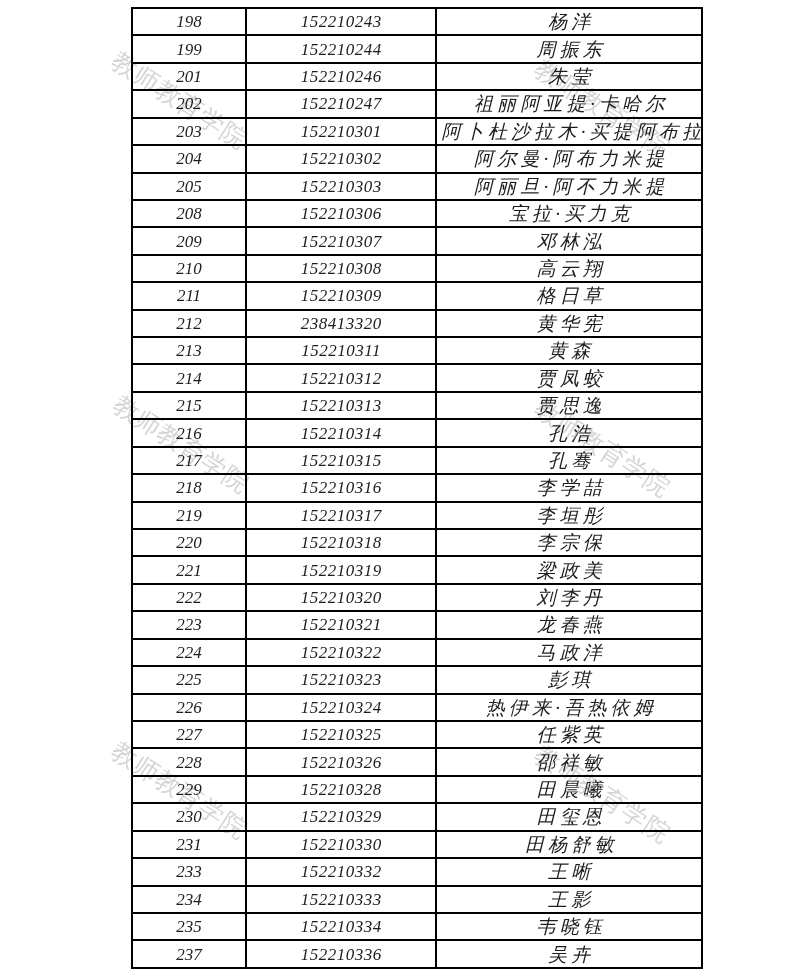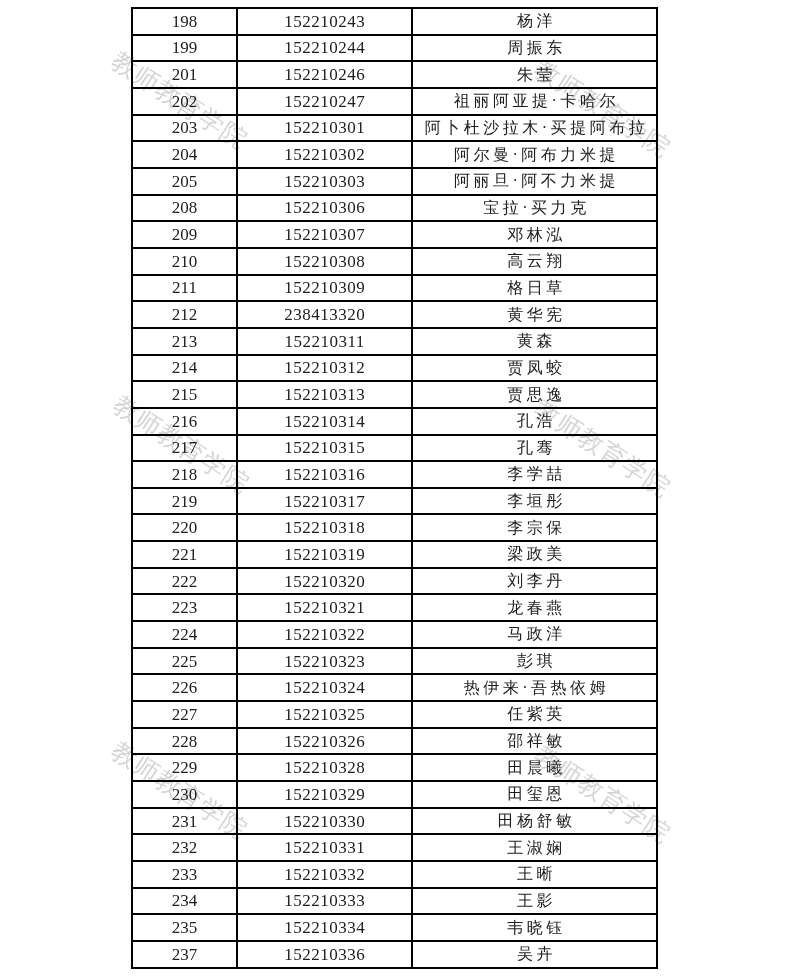--- a/index.html
+++ b/index.html
@@ -29,41 +29,42 @@
     white-space: nowrap;
     color: rgba(148, 152, 157, 0.42);
     transform: rotate(33deg);
     transform-origin: 0 0;
     font-family: "Liberation Serif", "DejaVu Serif", serif;
   }
   table#roster {
     position: absolute;
     left: 131px;
     top: 7px;
-    width: 527px;
+    width: 572px;
     height: 962px;
     border-collapse: collapse;
     table-layout: fixed;
     z-index: 1;
+    font-style: italic;
   }
   #roster td {
     border: 2px solid #000000;
     text-align: center;
     vertical-align: middle;
     padding: 0;
     font-size: 17px;
     line-height: 1;
     overflow: hidden;
     white-space: nowrap;
   }
   #roster col.c-index { width: 20%; }
   #roster col.c-id    { width: 33.4%; }
   #roster col.c-name  { width: 46.6%; }
   #roster td.col-id   { letter-spacing: 0.5px; }
-  #roster td.col-name { font-size: 16px; letter-spacing: 0.22em; text-indent: 0.22em; }
+  #roster td.col-name { font-size: 19px; letter-spacing: 0.22em; text-indent: 0.22em; }
 </style>
 </head>
 <body>
 
 <div id="page">
   <div id="wm-layer">
       <div class="wm" style="left: 123px; top: 44px;">教师教育学院</div>
       <div class="wm" style="left: 546px; top: 52px;">教师教育学院</div>
       <div class="wm" style="left: 125px; top: 388px;">教师教育学院</div>
       <div class="wm" style="left: 546px; top: 392px;">教师教育学院</div>
@@ -226,25 +227,20 @@
           <td class="col-index">230</td>
           <td class="col-id">152210329</td>
           <td class="col-name">田玺恩</td>
         </tr>
         <tr>
           <td class="col-index">231</td>
           <td class="col-id">152210330</td>
           <td class="col-name">田杨舒敏</td>
         </tr>
         <tr>
-          <td class="col-index">232</td>
-          <td class="col-id">152210331</td>
-          <td class="col-name">王淑娴</td>
-        </tr>
-        <tr>
           <td class="col-index">233</td>
           <td class="col-id">152210332</td>
           <td class="col-name">王晰</td>
         </tr>
         <tr>
           <td class="col-index">234</td>
           <td class="col-id">152210333</td>
           <td class="col-name">王影</td>
         </tr>
         <tr>

